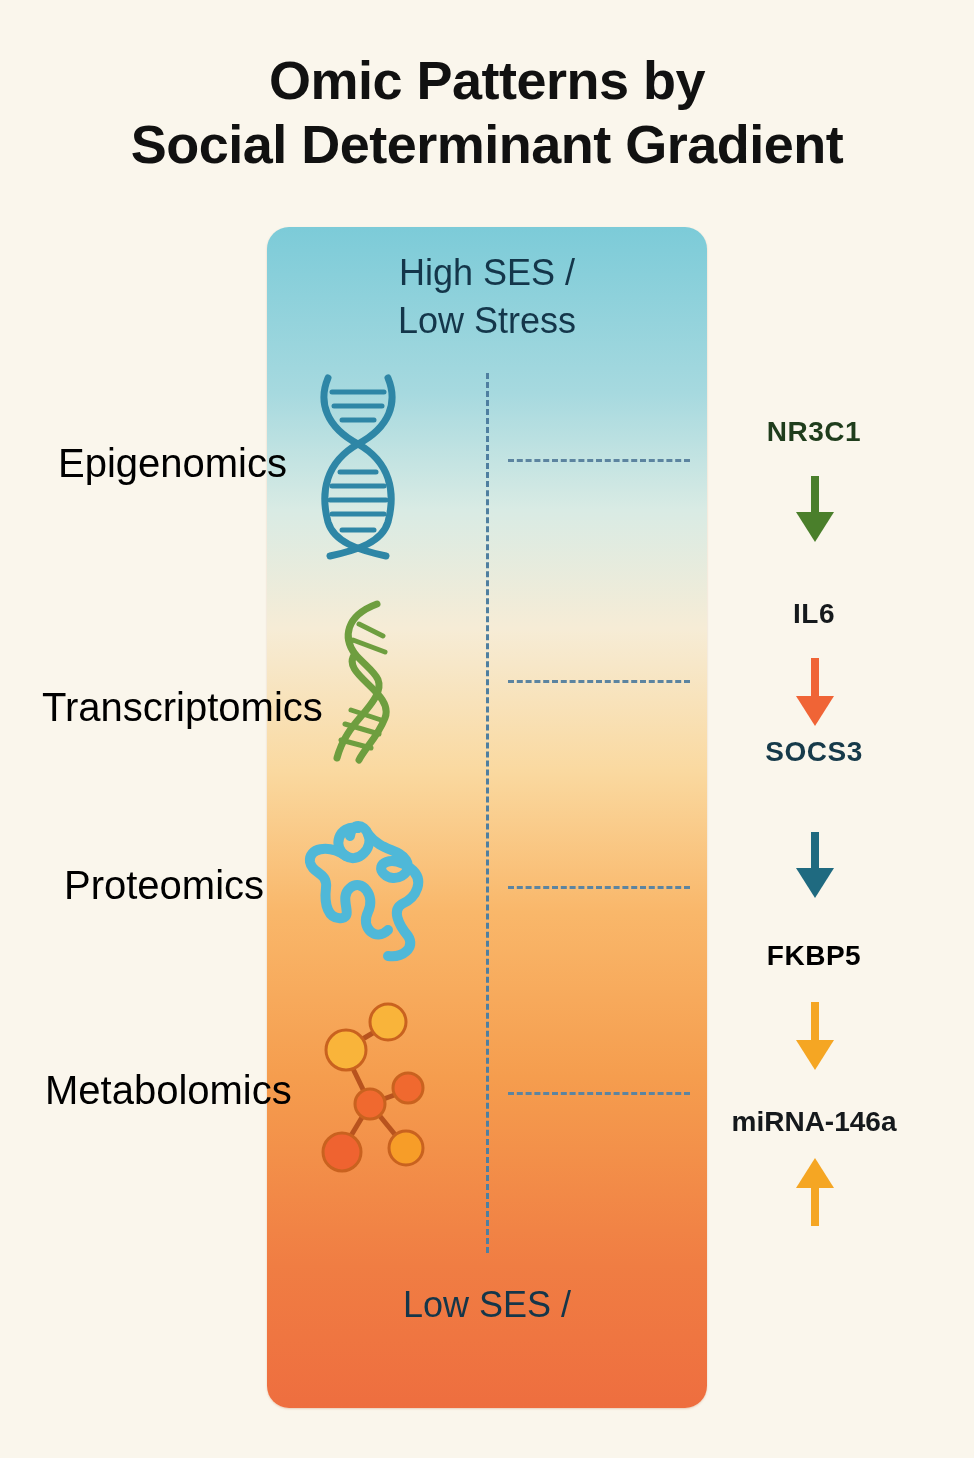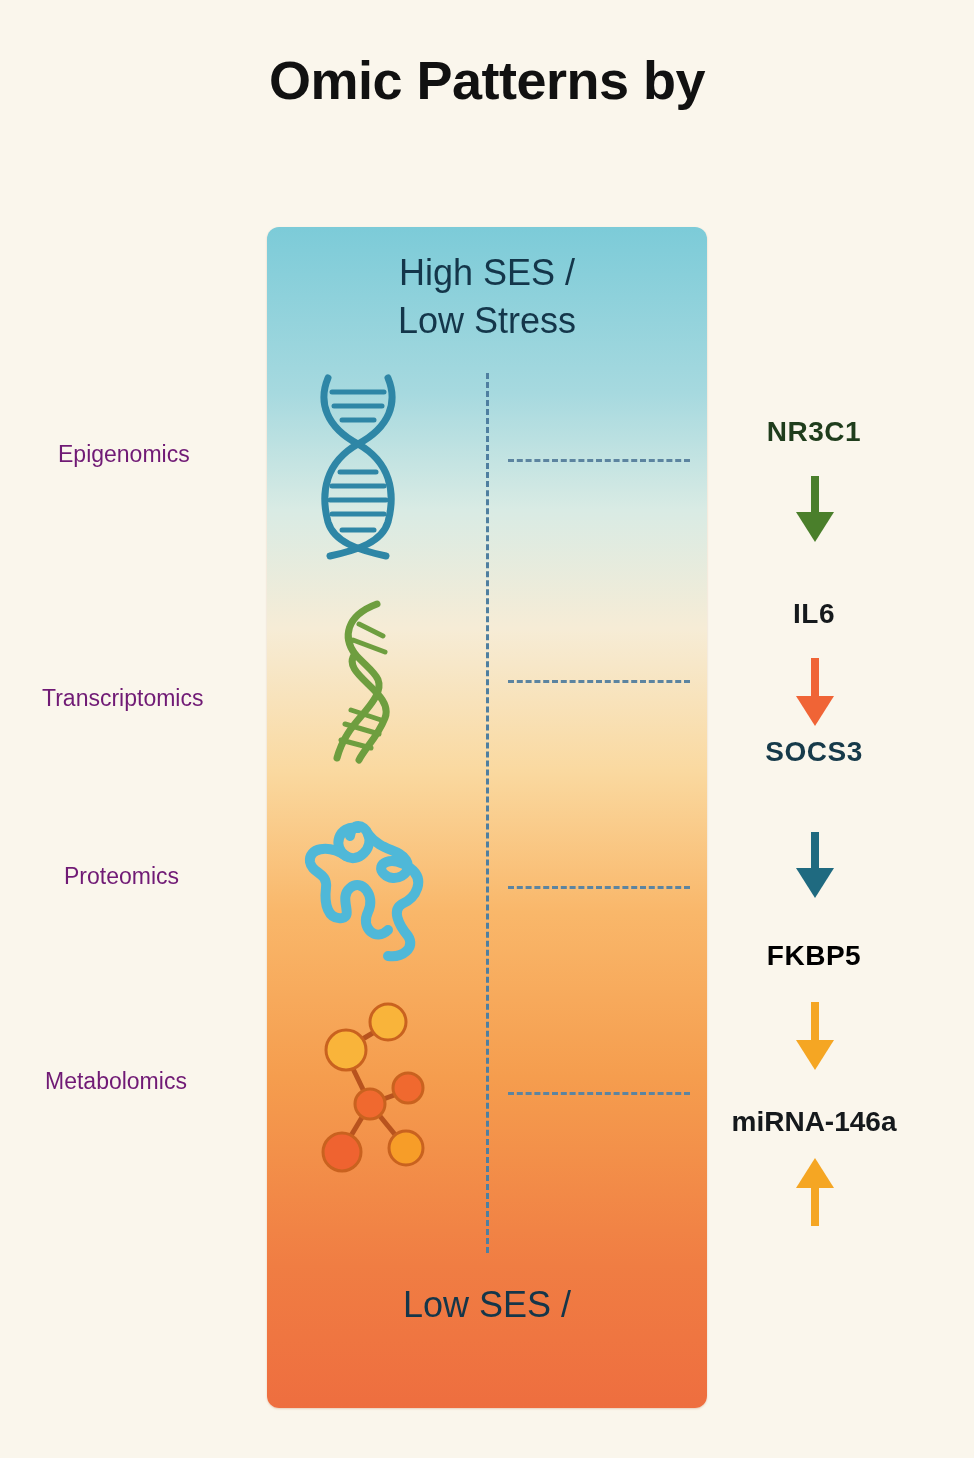--- a/index.html
+++ b/index.html
@@ -8,55 +8,56 @@
     background: #faf6ec;
     font-family: "Liberation Sans", "DejaVu Sans", sans-serif;
   }
   .title {
     position: absolute; left: 0; top: 48px; width: 974px;
     text-align: center; font-weight: bold; font-size: 54px; line-height: 64px;
     color: #111; letter-spacing: -0.5px;
   }
   .panel {
     position: absolute; left: 267px; top: 227px; width: 440px; height: 1181px;
-    border-radius: 12px;
+    border-radius: 22px;
     background: linear-gradient(180deg,
       #7ccbd8 0%, #a6d9df 14%, #d9ebe4 24%, #f6ecd6 34%,
       #fad9a0 46%, #f9b76a 58%, #f59d4e 72%, #f07d43 88%, #ee6e3f 100%);
     box-shadow: 0 1px 2px rgba(180,90,40,0.25);
   }
   .panel-label {
     position: absolute; left: 0; width: 440px; text-align: center;
     font-size: 36px; line-height: 48px; color: #14364a; font-weight: normal;
   }
   .panel-label.top { top: 22px; }
   .panel-label.bottom { top: 1054px; }
   .vline {
     position: absolute; left: 486px; top: 373px; height: 880px; width: 0;
     border-left: 3px dashed #4f7fa0;
   }
   .hline {
     position: absolute; left: 508px; width: 182px; height: 0;
     border-top: 3px dashed #5c84a0;
   }
   .omic-label {
-    position: absolute; font-size: 23px; color: #701a75; white-space: nowrap;
+    position: absolute; font-size: 40px; color: #000000; white-space: nowrap;
   }
   .icon { position: absolute; }
   .gene {
     position: absolute; width: 220px; left: 704px; text-align: center;
     font-size: 28px; font-weight: bold; letter-spacing: 0.5px;
   }
   .arrow { position: absolute; left: 795px; }
 </style>
 </head>
 <body>
 
 <div class="title">
   <div>Omic Patterns by</div>
+  <div>Social Determinant Gradient</div>
 </div>
 
 <div class="panel">
   <div class="panel-label top">
     <div>High SES /</div>
     <div>Low Stress</div>
   </div>
   <div class="panel-label bottom">
     <div>Low SES /</div>
   </div>

